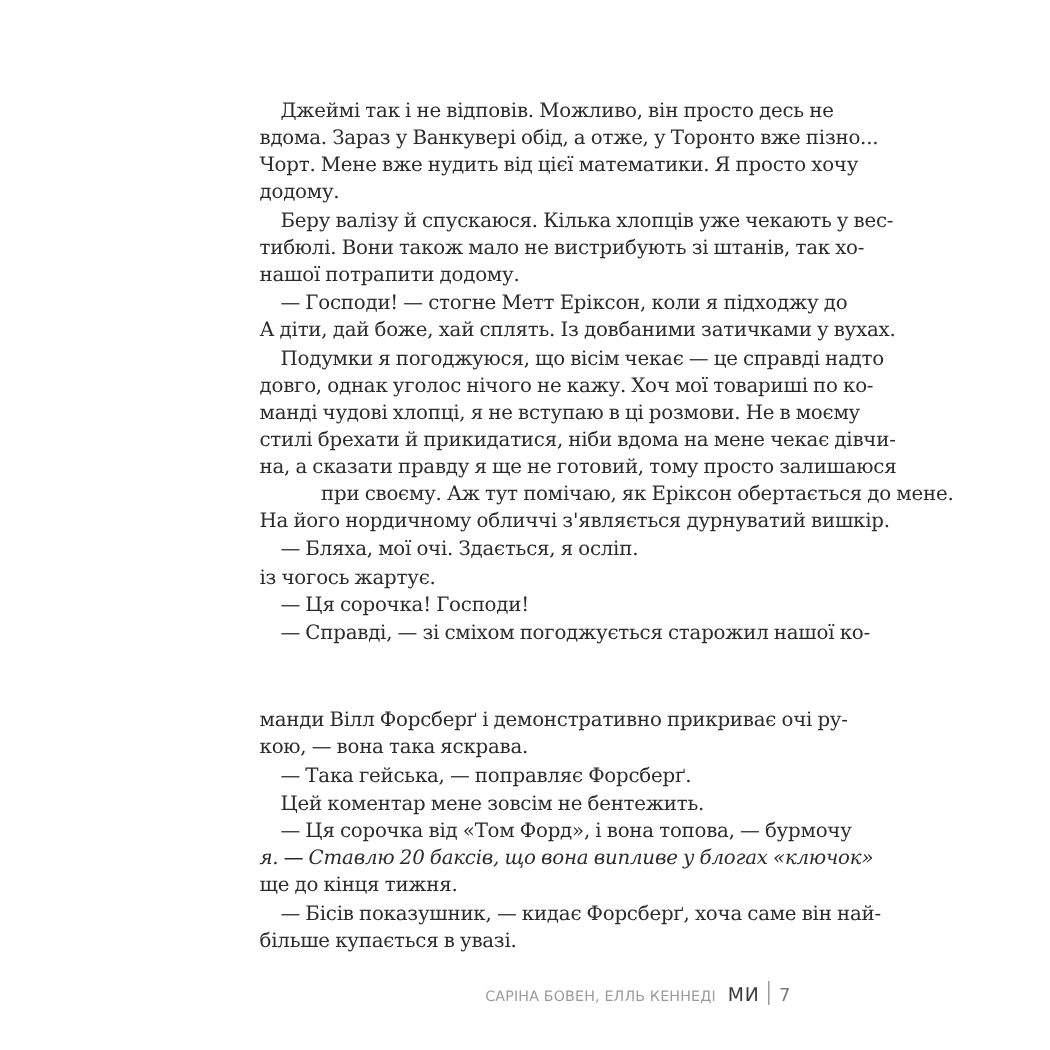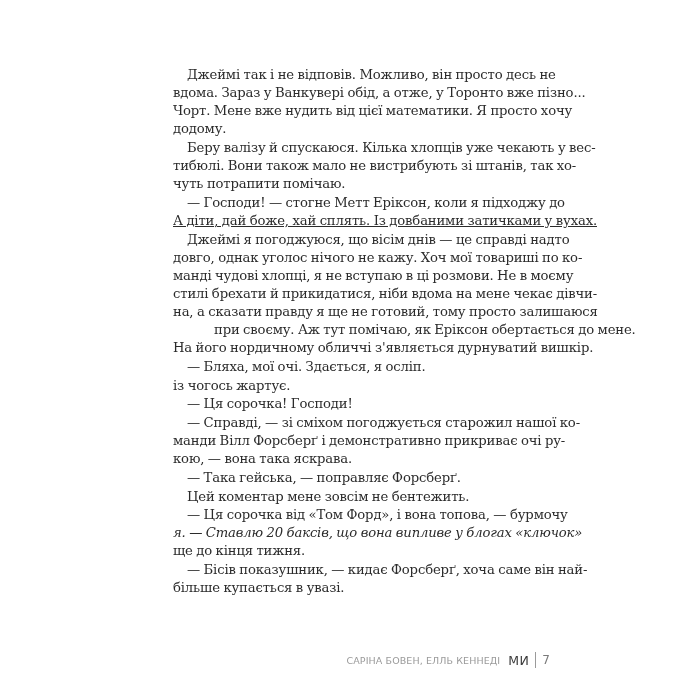--- a/index.html
+++ b/index.html
@@ -47,23 +47,22 @@
       text-align-last: left;
     }
     .footer {
       position: absolute;
       left: 0;
       top: 650px;
       width: 527px;
       height: 20px;
       display: flex;
       justify-content: flex-end;
-      align-items: center;
+      align-items: flex-end;
       font-family: "DejaVu Sans", sans-serif;
-      padding-left: 23px;
     }
     .footer-authors {
       font-size: 9.5px;
       color: #9a9a9a;
       letter-spacing: 0.1px;
       margin-right: 8px;
     }
     .footer-title {
       font-size: 12.5px;
       color: #3a3a3a;
@@ -88,47 +87,47 @@
   <div class="text-block" id="text-block">
       <div class="para">
         <span class="line">Джеймі так і не відповів. Можливо, він просто десь не</span>
         <span class="line" style="text-indent: 0px;">вдома. Зараз у Ванкувері обід, а отже, у Торонто вже пізно...</span>
         <span class="line" style="text-indent: 0px;">Чорт. Мене вже нудить від цієї математики. Я просто хочу</span>
         <span class="line last" style="text-indent: 0px;">додому.</span>
       </div>
       <div class="para">
         <span class="line">Беру валізу й спускаюся. Кілька хлопців уже чекають у вес-</span>
         <span class="line" style="text-indent: 0px;">тибюлі. Вони також мало не вистрибують зі штанів, так хо-</span>
-        <span class="line last" style="text-indent: 0px;">чуть потрапити помічаю.</span>
+        <span class="line last" style="text-indent: 0px;">нашої потрапити додому.</span>
       </div>
       <div class="para">
         <span class="line">— Господи! — стогне Метт Еріксон, коли я підходжу до</span>
-        <span class="line last" style="text-indent: 0px; text-decoration: underline;">А діти, дай боже, хай сплять. Із довбаними затичками у вухах.</span>
+        <span class="line last" style="text-indent: 0px;">А діти, дай боже, хай сплять. Із довбаними затичками у вухах.</span>
       </div>
       <div class="para">
-        <span class="line">Джеймі я погоджуюся, що вісім днів — це справді надто</span>
+        <span class="line">Подумки я погоджуюся, що вісім чекає — це справді надто</span>
         <span class="line" style="text-indent: 0px;">довго, однак уголос нічого не кажу. Хоч мої товариші по ко-</span>
         <span class="line" style="text-indent: 0px;">манді чудові хлопці, я не вступаю в ці розмови. Не в моєму</span>
         <span class="line" style="text-indent: 0px;">стилі брехати й прикидатися, ніби вдома на мене чекає дівчи-</span>
         <span class="line" style="text-indent: 0px;">на, а сказати правду я ще не готовий, тому просто залишаюся</span>
         <span class="line" style="text-indent: 0px; margin-left: 41px;">при своєму. Аж тут помічаю, як Еріксон обертається до мене.</span>
         <span class="line last" style="text-indent: 0px;">На його нордичному обличчі з'являється дурнуватий вишкір.</span>
       </div>
       <div class="para">
         <span class="line last">— Бляха, мої очі. Здається, я осліп.</span>
       </div>
       <div class="para">
         <span class="line last" style="text-indent: 0px;">із чогось жартує.</span>
       </div>
       <div class="para">
         <span class="line last">— Ця сорочка! Господи!</span>
       </div>
       <div class="para">
         <span class="line">— Справді, — зі сміхом погоджується старожил нашої ко-</span>
-        <span class="line" style="text-indent: 0px;">манди Вілл Форсберґ і демонстративно прикриває очі ру-</span>
+        <span class="line" style="text-indent: 0px; margin-top: 40px;">манди Вілл Форсберґ і демонстративно прикриває очі ру-</span>
         <span class="line last" style="text-indent: 0px;">кою, — вона така яскрава.</span>
       </div>
       <div class="para">
         <span class="line last">— Така гейська, — поправляє Форсберґ.</span>
       </div>
       <div class="para">
         <span class="line last">Цей коментар мене зовсім не бентежить.</span>
       </div>
       <div class="para">
         <span class="line">— Ця сорочка від «Том Форд», і вона топова, — бурмочу</span>

